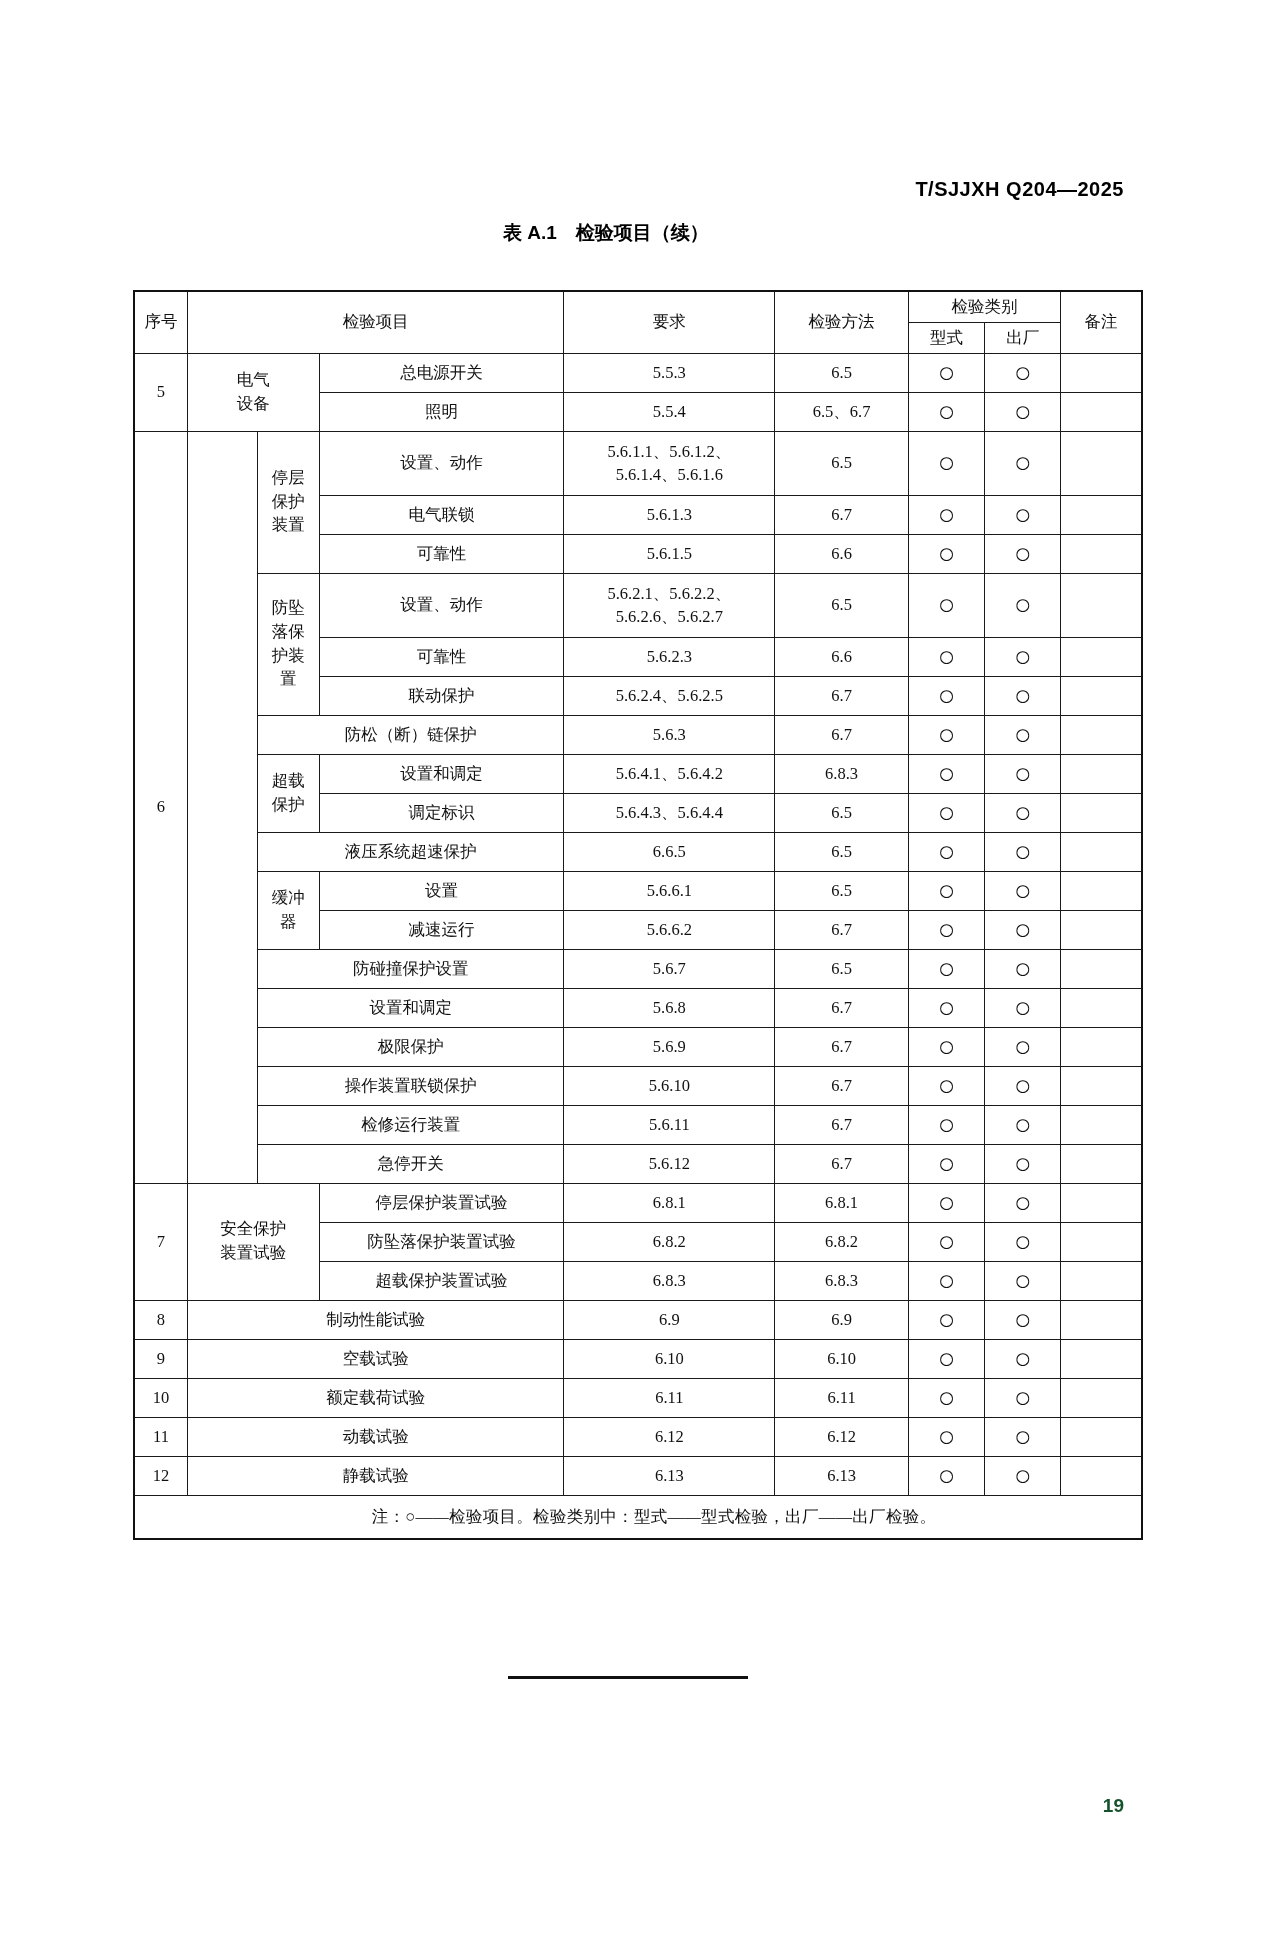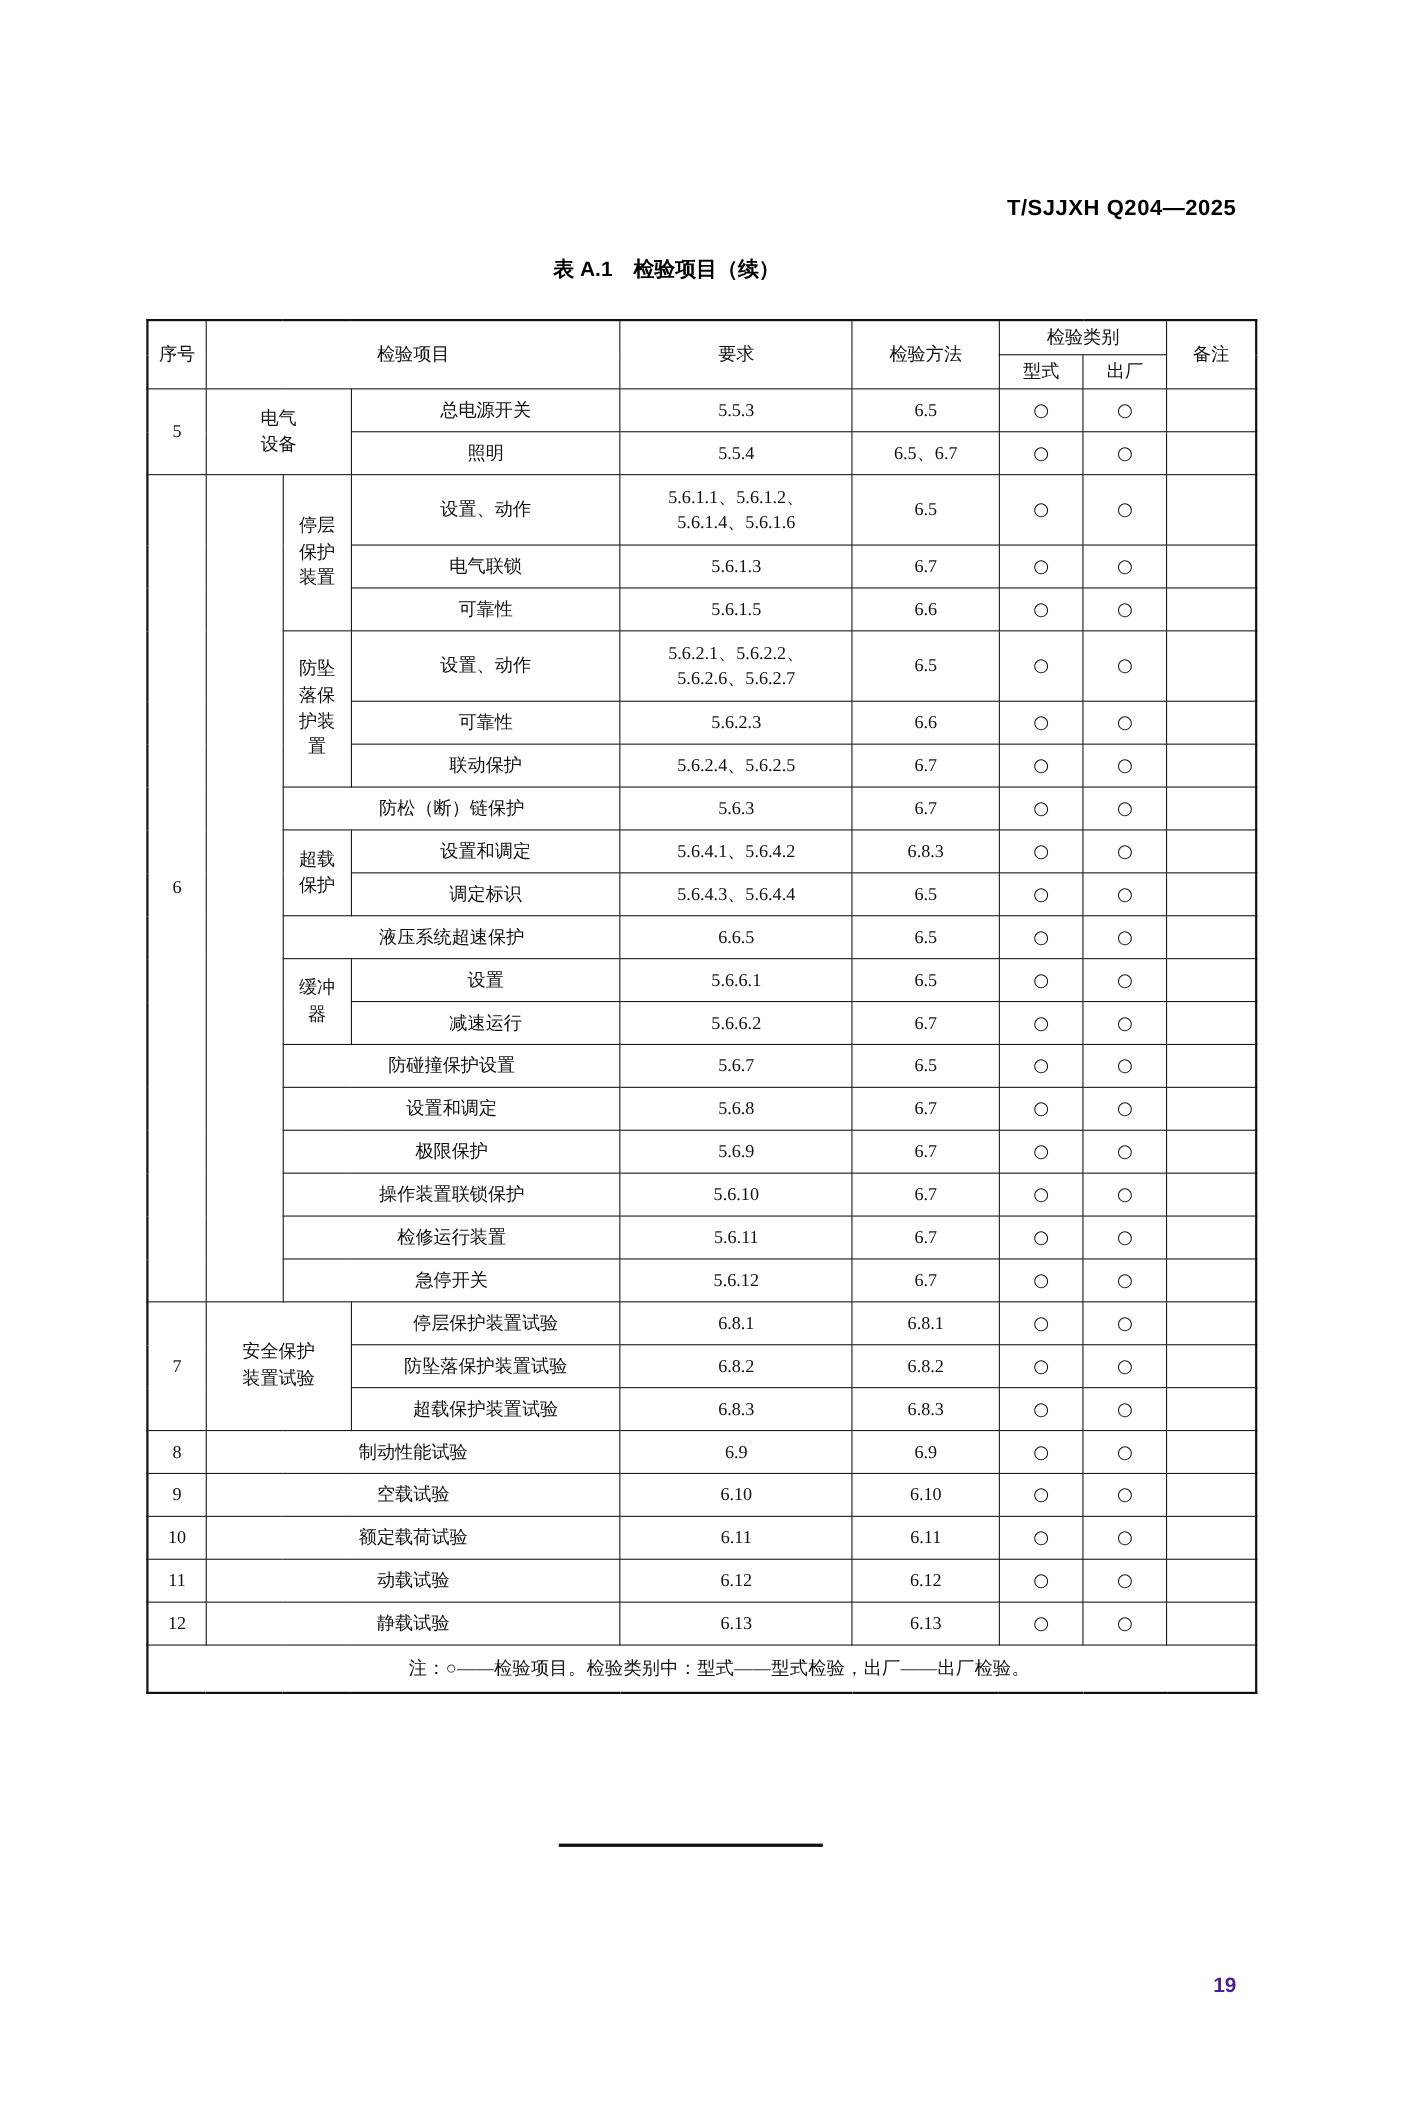--- a/index.html
+++ b/index.html
@@ -33,21 +33,21 @@
     font-weight: 700;
     letter-spacing: 0.5px;
     color: #000;
     white-space: nowrap;
     margin-left: 44px;
   }
 
   
   .table-caption {
     position: absolute;
-    top: 232px;
+    top: 220px;
     left: 503px;
     font-family: "Liberation Sans", "DejaVu Sans", sans-serif;
     font-size: 19px;
     font-weight: 700;
     color: #000;
     white-space: pre;
   }
 
   
   .table-wrap {
@@ -131,21 +131,21 @@
   }
 
   
   .page-number {
     position: absolute;
     top: 1795px;
     right: 155px;
     font-family: "Liberation Sans", "DejaVu Sans", sans-serif;
     font-size: 19px;
     font-weight: 700;
-    color: #4c1d95;
+    color: #14532d;
   }
 </style>
 </head>
 <body>
 
 <div class="page">
 
   <div class="header-line">T/SJJXH Q204—2025</div>
 
   <div class="table-caption">表 A.1　检验项目（续）</div>

